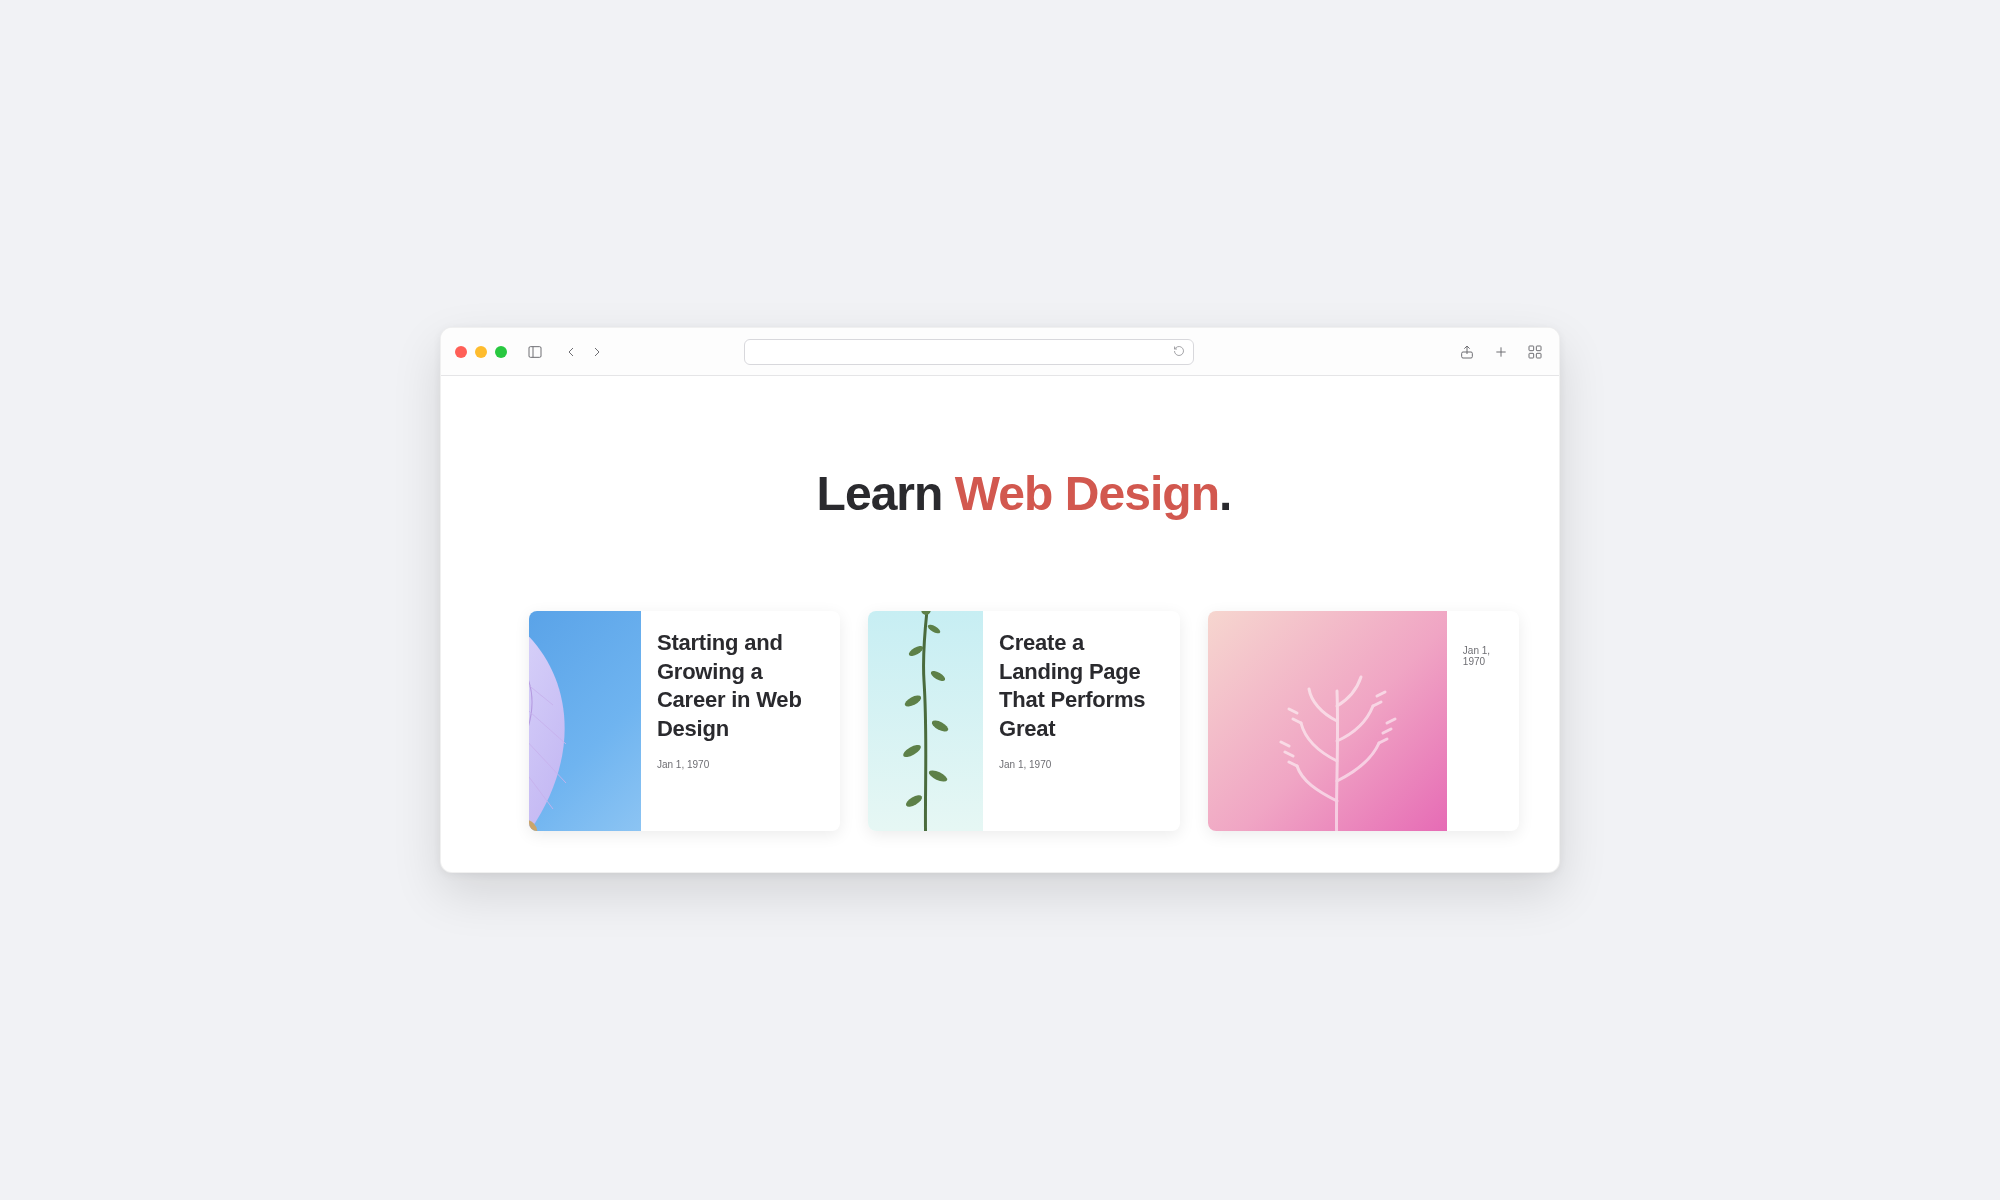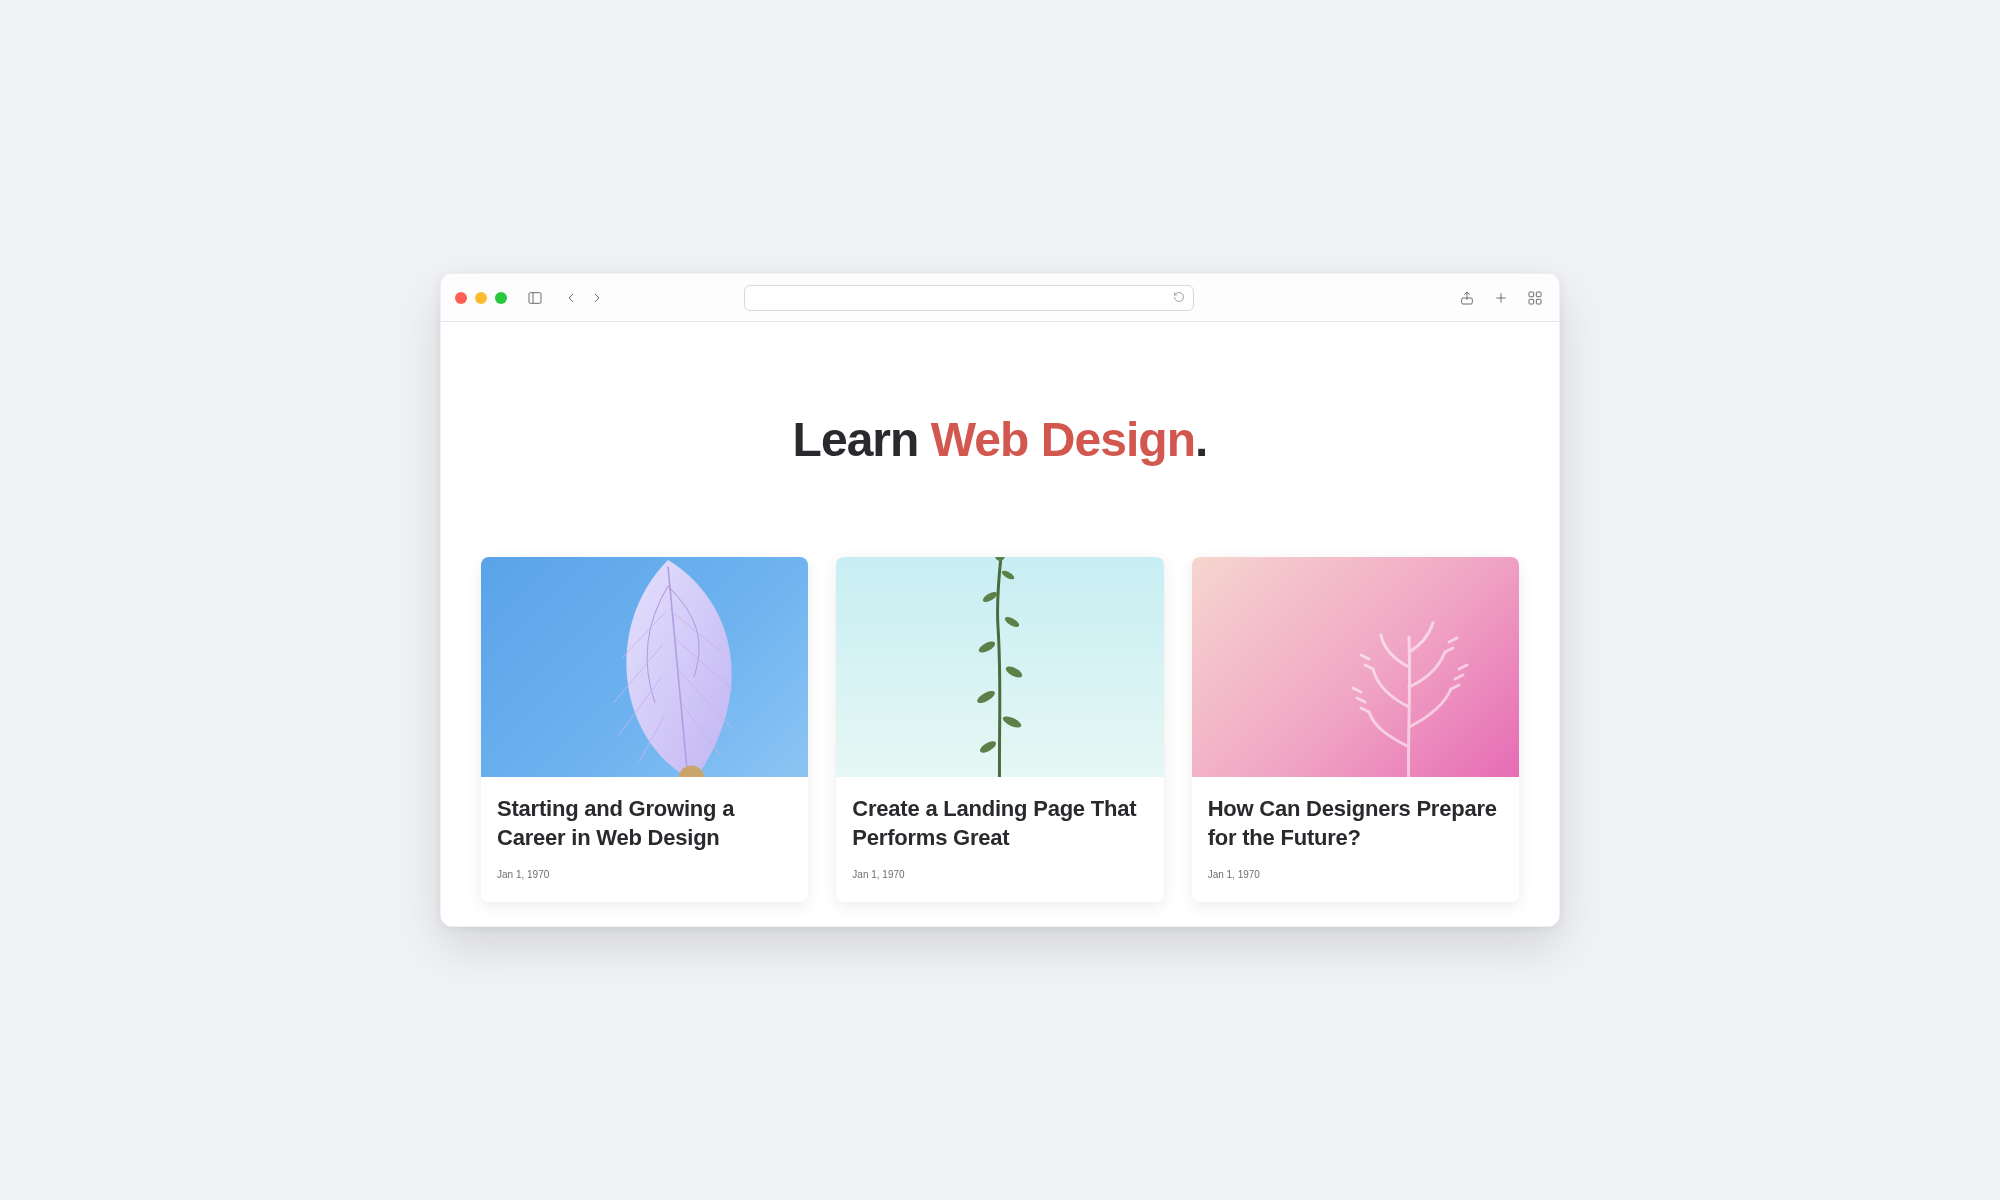--- a/index.html
+++ b/index.html
@@ -69,21 +69,22 @@
 
   .toolbar-right {
     margin-left: auto;
     display: flex;
     gap: 14px;
     align-items: center;
   }
 
   
   .page {
-    padding: 90px 40px 24px;
+    padding: 90px 40px 41px;
+    margin-left: 48px;
   }
   .page-title {
     text-align: center;
     font-size: 48px;
     font-weight: 800;
     letter-spacing: -0.02em;
     color: #2a2a2e;
   }
   .page-title .accent { color: #d2584f; }
 
@@ -93,21 +94,21 @@
     grid-template-columns: repeat(3, 1fr);
     gap: 28px;
   }
   .card {
     background: #ffffff;
     border-radius: 8px;
     overflow: hidden;
     box-shadow: 0 4px 16px rgba(0,0,0,0.08);
     cursor: pointer;
     display: flex;
-    flex-direction: column;
+    flex-direction: row;
   }
   .card-image {
     width: 100%;
     height: 220px;
     display: flex;
     align-items: flex-end;
     justify-content: center;
     position: relative;
     overflow: hidden;
   }
@@ -272,20 +273,19 @@
               <path d="M80 70  C64 62 54 50 52 38"></path>
               <path d="M80 55  C92 48 100 38 104 26"></path>
               <path d="M40 115 l-8 -4 m4 -6 l-8 -4 m4 -6 l-8 -4"></path>
               <path d="M122 92 l8 -4 m-4 -6 l8 -4 m-4 -6 l8 -4"></path>
               <path d="M44 72  l-8 -4 m4 -6 l-8 -4"></path>
               <path d="M116 55 l8 -4 m-4 -6 l8 -4"></path>
             </g>
           </svg>
         </div>
         <div class="card-body">
-          <div class="card-title">How Can Designers Prepare for the Future?</div>
           <div class="card-date">Jan 1, 1970</div>
         </div>
       </div>
 
     </div>
   </div>
 </div>
 
 </body></html>

